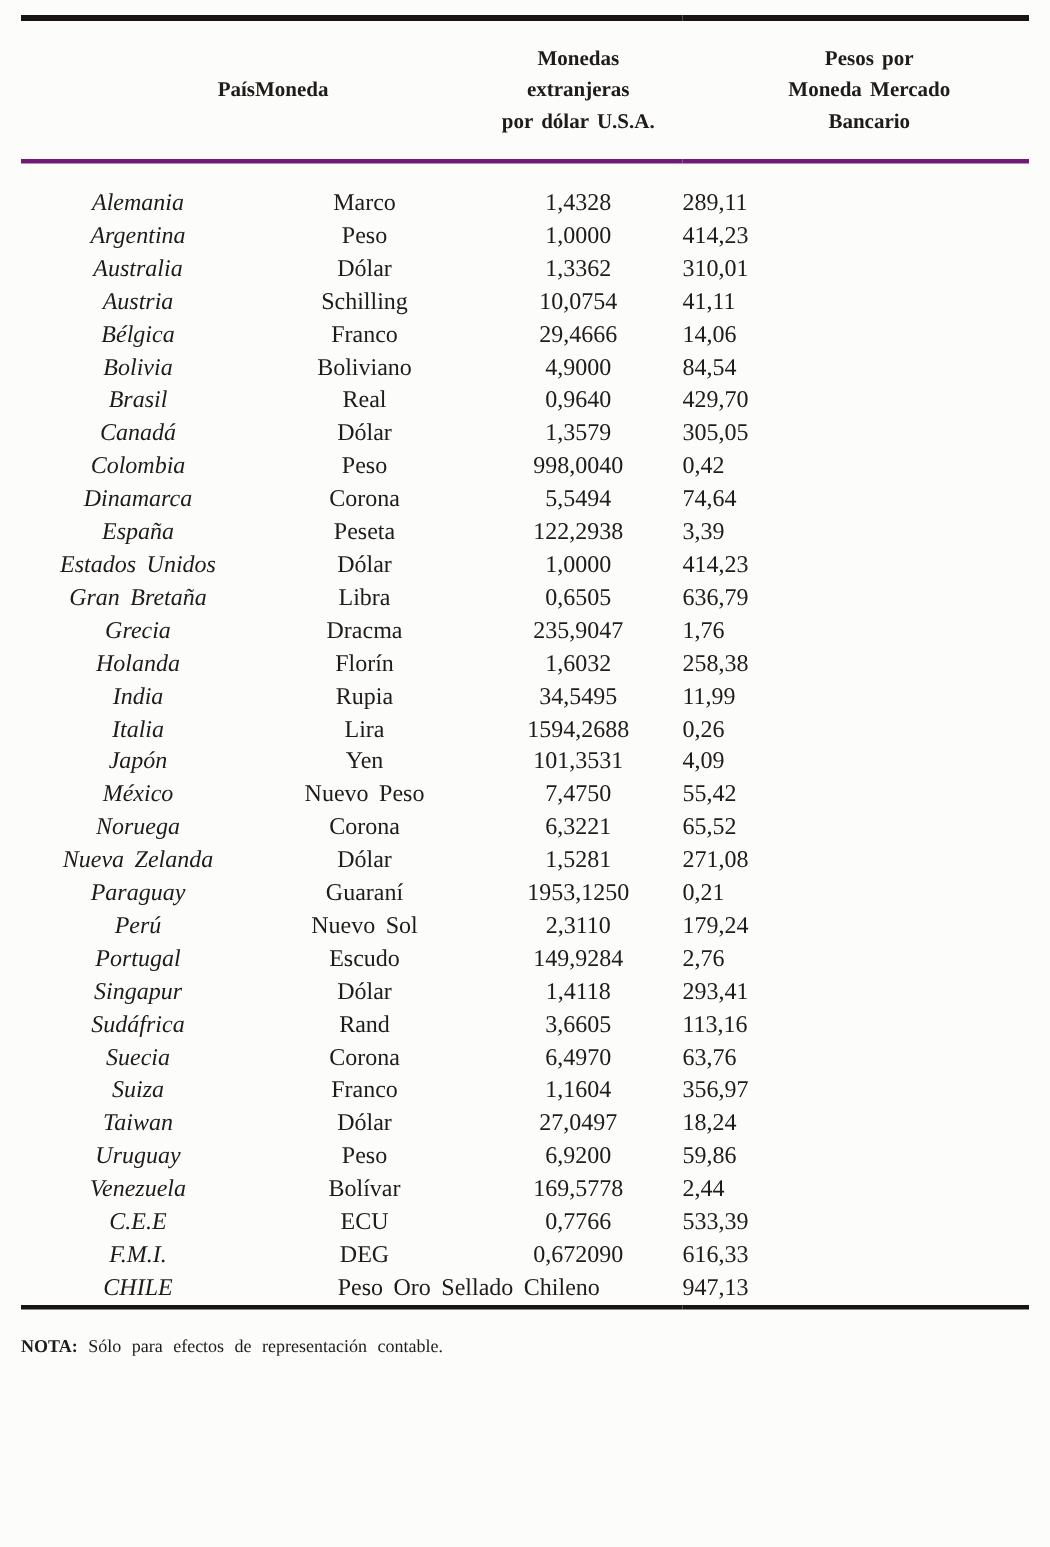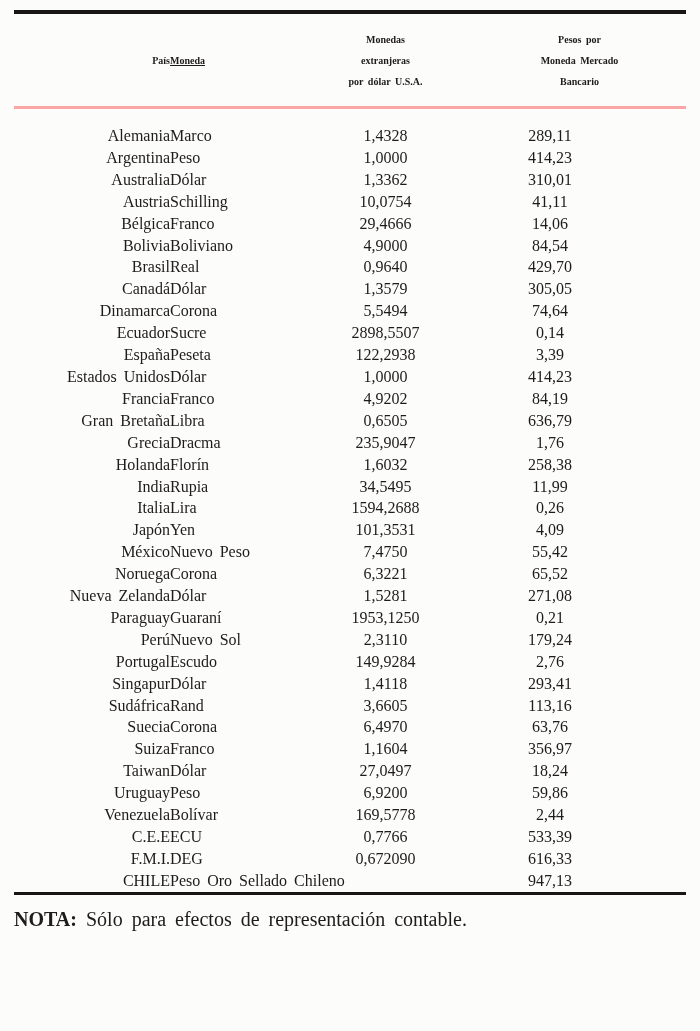--- a/index.html
+++ b/index.html
@@ -23,48 +23,48 @@
     table-layout: fixed;
     margin-top: 10px;
     border-top: 4px solid #181512;
     border-bottom: 3px solid #181512;
   }
   col.w1 { width: 156px; }
   col.w2 { width: 146px; }
   col.w3 { width: 139px; }
   col.w4 { width: 231px; }
   thead th {
-    border-bottom: 3px solid #fca5a5;
+    border-bottom: 3px solid #701a75;
     font-weight: bold;
-    font-size: 10px;
+    font-size: 14px;
     line-height: 21px;
     height: 92px;
     vertical-align: middle;
     white-space: pre-line;
     padding: 0;
     word-spacing: 2px;
   }
   th.h1 { text-align: right; }
-  th.h2 { text-align: left; text-decoration: underline; }
+  th.h2 { text-align: left; }
   th.h3 { text-align: center; }
   th.h4 { text-align: center; padding-left: 18px; }
   tbody td {
     font-size: 16px;
     line-height: 21.9px;
     padding: 0;
     white-space: nowrap;
   }
-  td.c1 { text-align: right;  word-spacing: 3px; }
-  td.c2 { text-align: left;  word-spacing: 3px; }
+  td.c1 { text-align: center;  word-spacing: 3px; font-style: italic; }
+  td.c2 { text-align: center;  word-spacing: 3px; }
   td.c3 { text-align: center; }
-  td.c4 { text-align: center; padding-right: 41px; }
+  td.c4 { text-align: left; padding-right: 41px; }
   tbody#data-rows tr:first-child td { padding-top: 16px; }
   .note {
     margin-top: 13px;
-    font-size: 20px;
+    font-size: 12px;
     line-height: 22px;
     word-spacing: 4px;
   }
   .note b { font-weight: bold; }
 </style>
 </head>
 <body>
 
 <div class="page">
 
@@ -130,48 +130,42 @@
     <td class="c3">0,9640</td>
     <td class="c4">429,70</td>
   </tr>
         <tr>
     <td class="c1">Canadá</td>
     <td class="c2">Dólar</td>
     <td class="c3">1,3579</td>
     <td class="c4">305,05</td>
   </tr>
         <tr>
+    <td class="c1">Colombia</td>
+    <td class="c2">Peso</td>
+    <td class="c3">998,0040</td>
+    <td class="c4">0,42</td>
+  </tr>
+        <tr>
     <td class="c1">Dinamarca</td>
     <td class="c2">Corona</td>
     <td class="c3">5,5494</td>
     <td class="c4">74,64</td>
   </tr>
         <tr>
-    <td class="c1">Ecuador</td>
-    <td class="c2">Sucre</td>
-    <td class="c3">2898,5507</td>
-    <td class="c4">0,14</td>
-  </tr>
-        <tr>
     <td class="c1">España</td>
     <td class="c2">Peseta</td>
     <td class="c3">122,2938</td>
     <td class="c4">3,39</td>
   </tr>
         <tr>
     <td class="c1">Estados Unidos</td>
     <td class="c2">Dólar</td>
     <td class="c3">1,0000</td>
     <td class="c4">414,23</td>
-  </tr>
-        <tr>
-    <td class="c1">Francia</td>
-    <td class="c2">Franco</td>
-    <td class="c3">4,9202</td>
-    <td class="c4">84,19</td>
   </tr>
         <tr>
     <td class="c1">Gran Bretaña</td>
     <td class="c2">Libra</td>
     <td class="c3">0,6505</td>
     <td class="c4">636,79</td>
   </tr>
         <tr>
     <td class="c1">Grecia</td>
     <td class="c2">Dracma</td>

